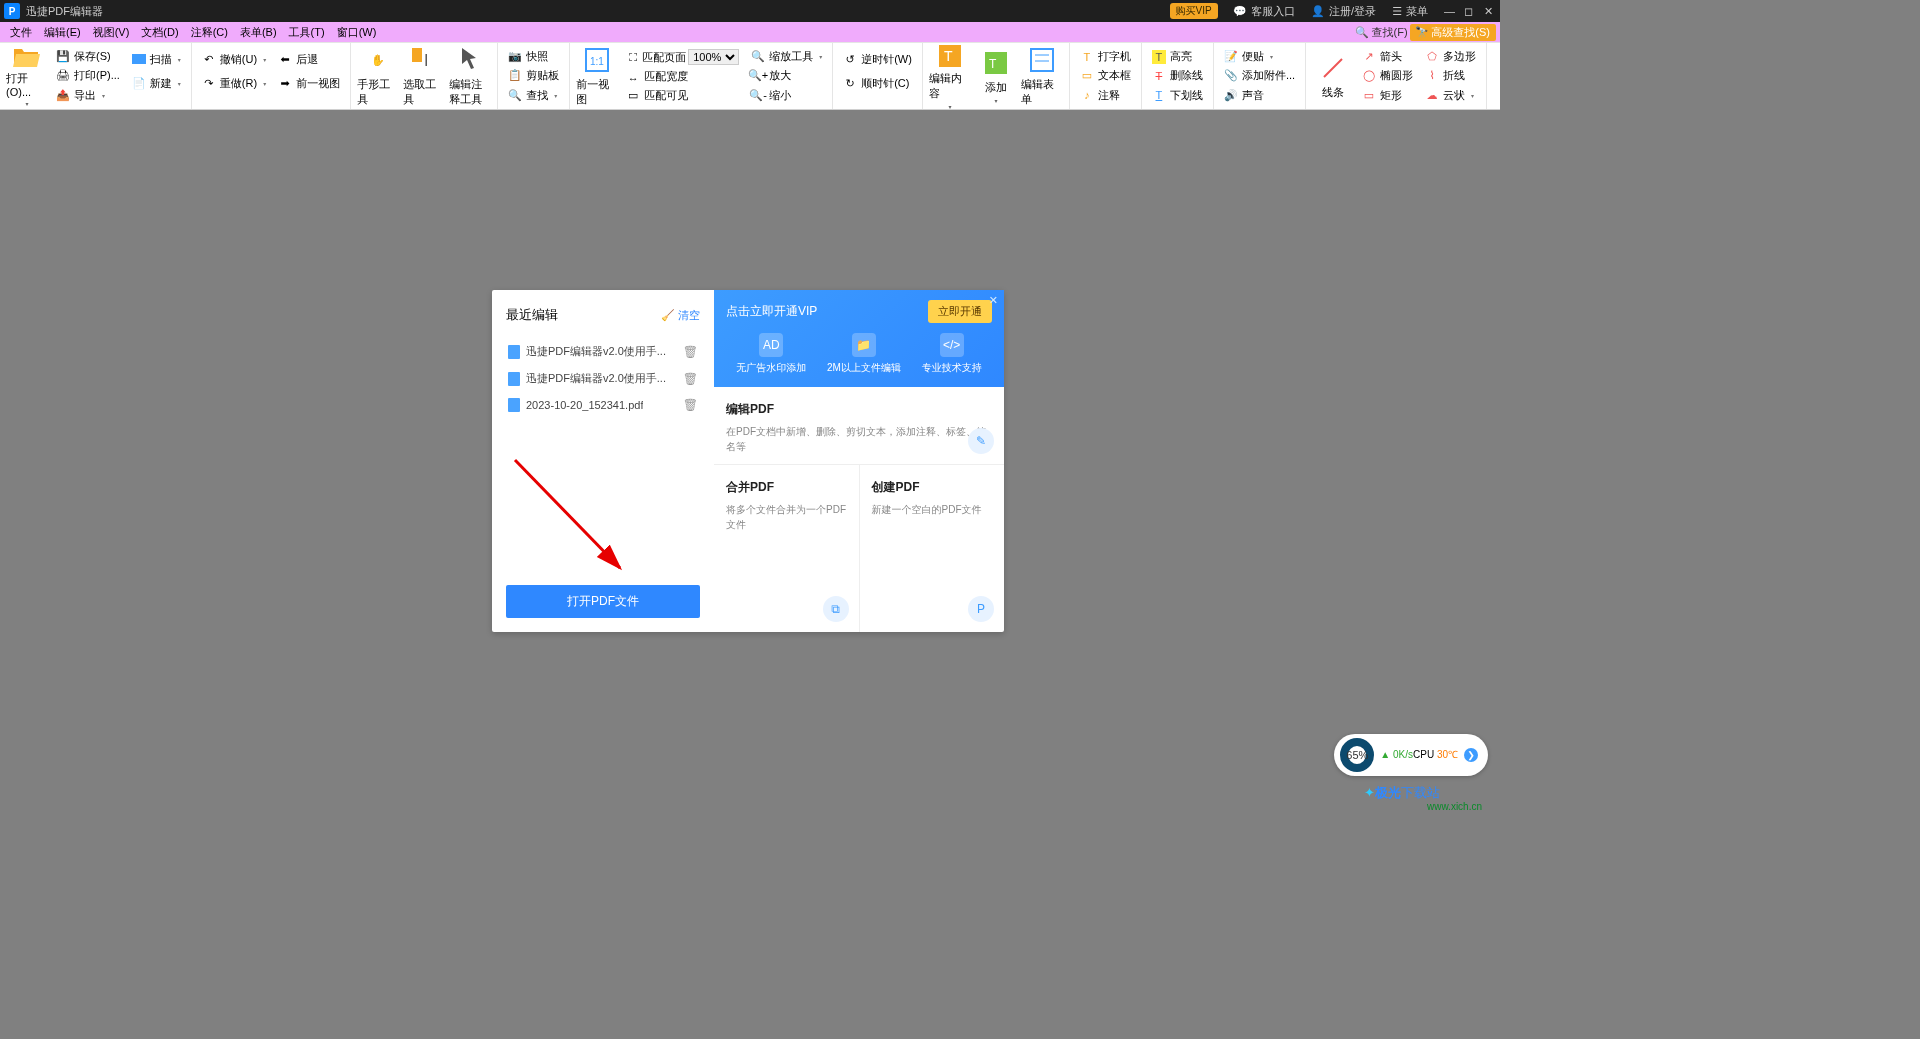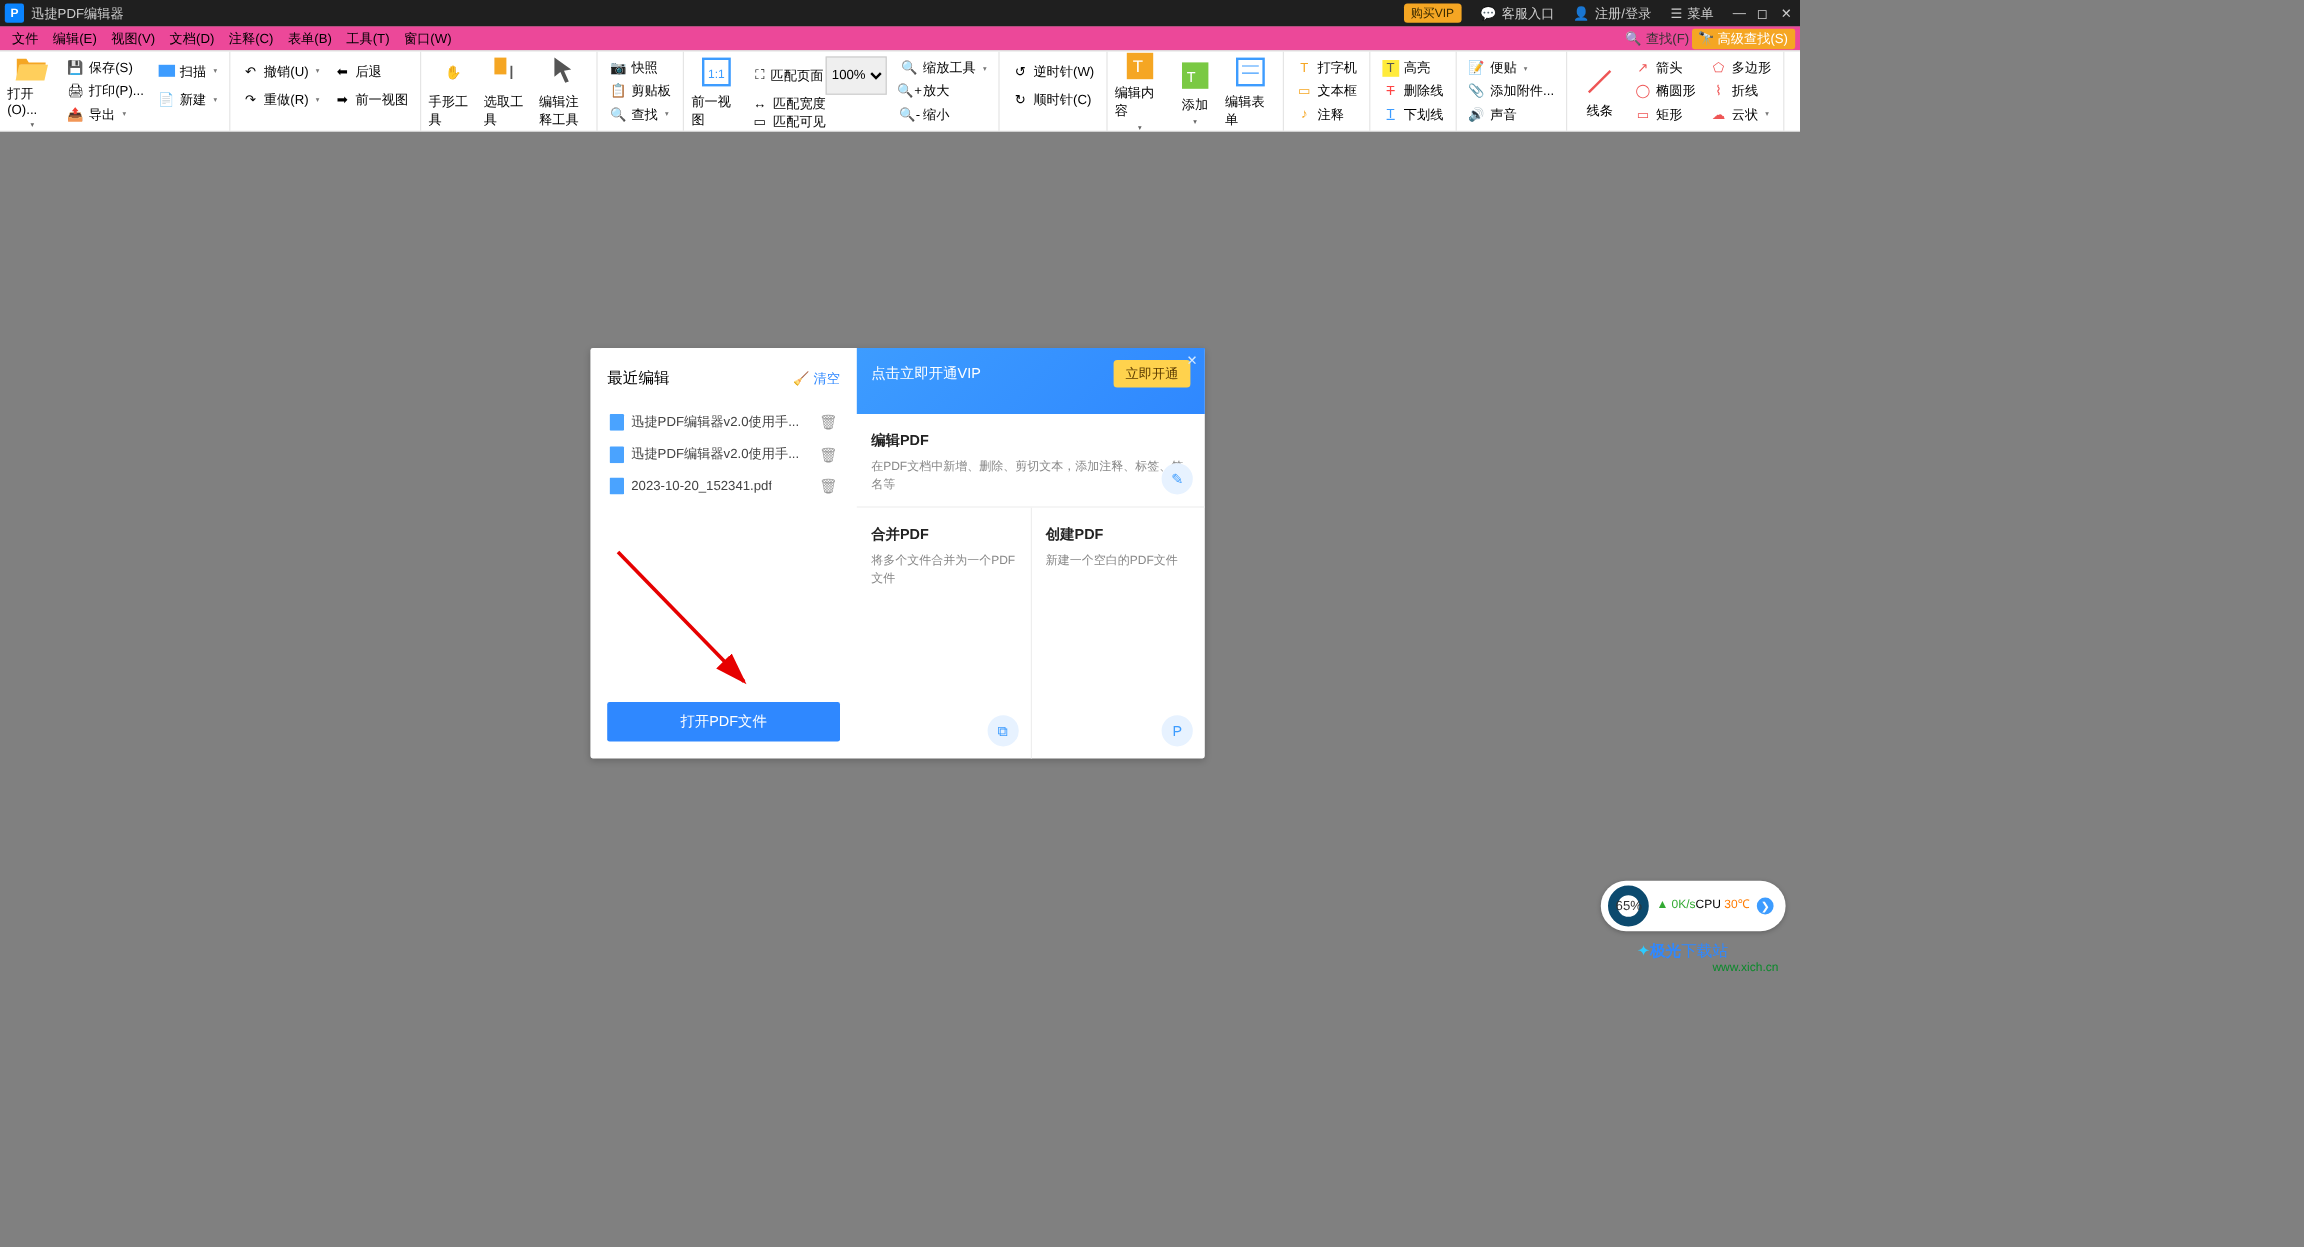--- a/index.html
+++ b/index.html
@@ -7,38 +7,38 @@
 
   
   .title-bar { height: 22px; background: #1f1f1f; color: #ccc; display: flex; align-items: center; padding: 0 4px; font-size: 11px; }
   .title-bar .logo { width: 16px; height: 16px; background: #0a84ff; border-radius: 2px; display: flex; align-items: center; justify-content: center; color: #fff; font-weight: bold; font-size: 10px; margin-right: 6px; }
   .title-bar .spacer { flex: 1; }
   .title-bar .tbtn { padding: 0 8px; display: flex; align-items: center; gap: 4px; cursor: pointer; }
   .title-bar .vip { background: #f5a623; color: #3a2a00; border-radius: 3px; padding: 1px 6px; font-size: 10px; }
   .title-bar .win-btn { width: 20px; text-align: center; }
 
   
-  .menu-bar { height: 20px; background: #ec4899; display: flex; align-items: center; padding: 0 4px; font-size: 11px; }
+  .menu-bar { height: 20px; background: #f0abfc; display: flex; align-items: center; padding: 0 4px; font-size: 11px; }
   .menu-bar .mitem { padding: 0 6px; cursor: pointer; }
   .menu-bar .right { margin-left: auto; display: flex; align-items: center; gap: 2px; }
   .menu-bar .adv-search { background: #f5a623; color: #fff; padding: 1px 6px; border-radius: 2px; display: flex; align-items: center; gap: 2px; }
   .menu-bar .find-plain { display:flex; align-items:center; gap:3px; color:#333;}
 
   
   .ribbon { height: 68px; background: #fff; border-top: 1px solid #e5e5e5; border-bottom: 1px solid #d0d0d0; display: flex; font-size: 11px; }
   .rgroup { display: flex; flex-direction: row; padding: 2px 4px 2px 4px; border-right: 1px solid #e5e5e5; }
   .bigbtn { width: 46px; display: flex; flex-direction: column; align-items: center; justify-content: center; gap: 2px; cursor: pointer; padding: 0 2px; }
   .bigbtn .bicon { width: 30px; height: 30px; display:flex; align-items:center; justify-content:center; }
   .bigbtn .drop { font-size: 6px; color: #666; }
   .col3 { display: flex; flex-direction: column; justify-content: space-around; padding: 2px 2px; }
   .sbtn { display: flex; align-items: center; gap: 4px; padding: 0 4px; cursor: pointer; white-space: nowrap; }
   .sbtn .sicon { width: 14px; height: 14px; display:inline-flex; align-items:center; justify-content:center;}
   .sbtn .drop { font-size:6px; color:#777; margin-left:2px;}
   .zoom-box { display:flex; align-items:center; gap:2px;}
-  .zoom-box select{ font-size:11px; border:1px solid #ccc; height:32px;}
+  .zoom-box select{ font-size:11px; border:1px solid #ccc; height:16px;}
 
   
   .workspace { position: relative; height: calc(100% - 110px); background: #808080; }
   .start-panel { position: absolute; left: 492px; top: 180px; width: 512px; height: 342px; display: flex; background: #fff; border-radius: 2px; box-shadow: 0 2px 6px rgba(0,0,0,0.2); }
   .sp-left { width: 222px; padding: 16px 14px 14px 14px; display:flex; flex-direction:column;}
   .sp-head { display: flex; align-items: center; justify-content: space-between; font-size: 13px; margin-bottom: 14px; }
   .clear-link { color: #2f88ff; font-size: 11px; display: flex; align-items: center; gap: 3px; cursor: pointer; }
   .recent-item { display: flex; align-items: center; justify-content: space-between; font-size: 11px; padding: 6px 2px; color: #444;}
   .recent-item .rt { display: flex; align-items: center; gap: 6px; overflow:hidden;}
   .recent-item .fname { white-space: nowrap; overflow: hidden; text-overflow: ellipsis; max-width: 148px;}
@@ -508,20 +508,34 @@
       <div class="open-btn">打开PDF文件</div>
     </div>
 
     <div class="sp-right">
       <div class="vip-banner">
         <span class="vip-close">✕</span>
         <div class="vip-top">
           <span style="font-size:12px">点击立即开通VIP</span>
           <span class="vip-cta">立即开通</span>
         </div>
+        <div class="vip-feat">
+          <div class="vip-col">
+              <span class="vfi">AD</span>
+              <span>无广告水印添加</span>
+            </div>
+          <div class="vip-col">
+              <span class="vfi">📁</span>
+              <span>2M以上文件编辑</span>
+            </div>
+          <div class="vip-col">
+              <span class="vfi">&lt;/&gt;</span>
+              <span>专业技术支持</span>
+            </div>
+        </div>
       </div>
       <div class="edit-card">
         <h4>编辑PDF</h4>
         <p>在PDF文档中新增、删除、剪切文本，添加注释、标签、签名等</p>
         <span class="corner">✎</span>
       </div>
       <div class="cards-row">
         <div class="card">
           <h4>合并PDF</h4>
           <p>将多个文件合并为一个PDF文件</p>

